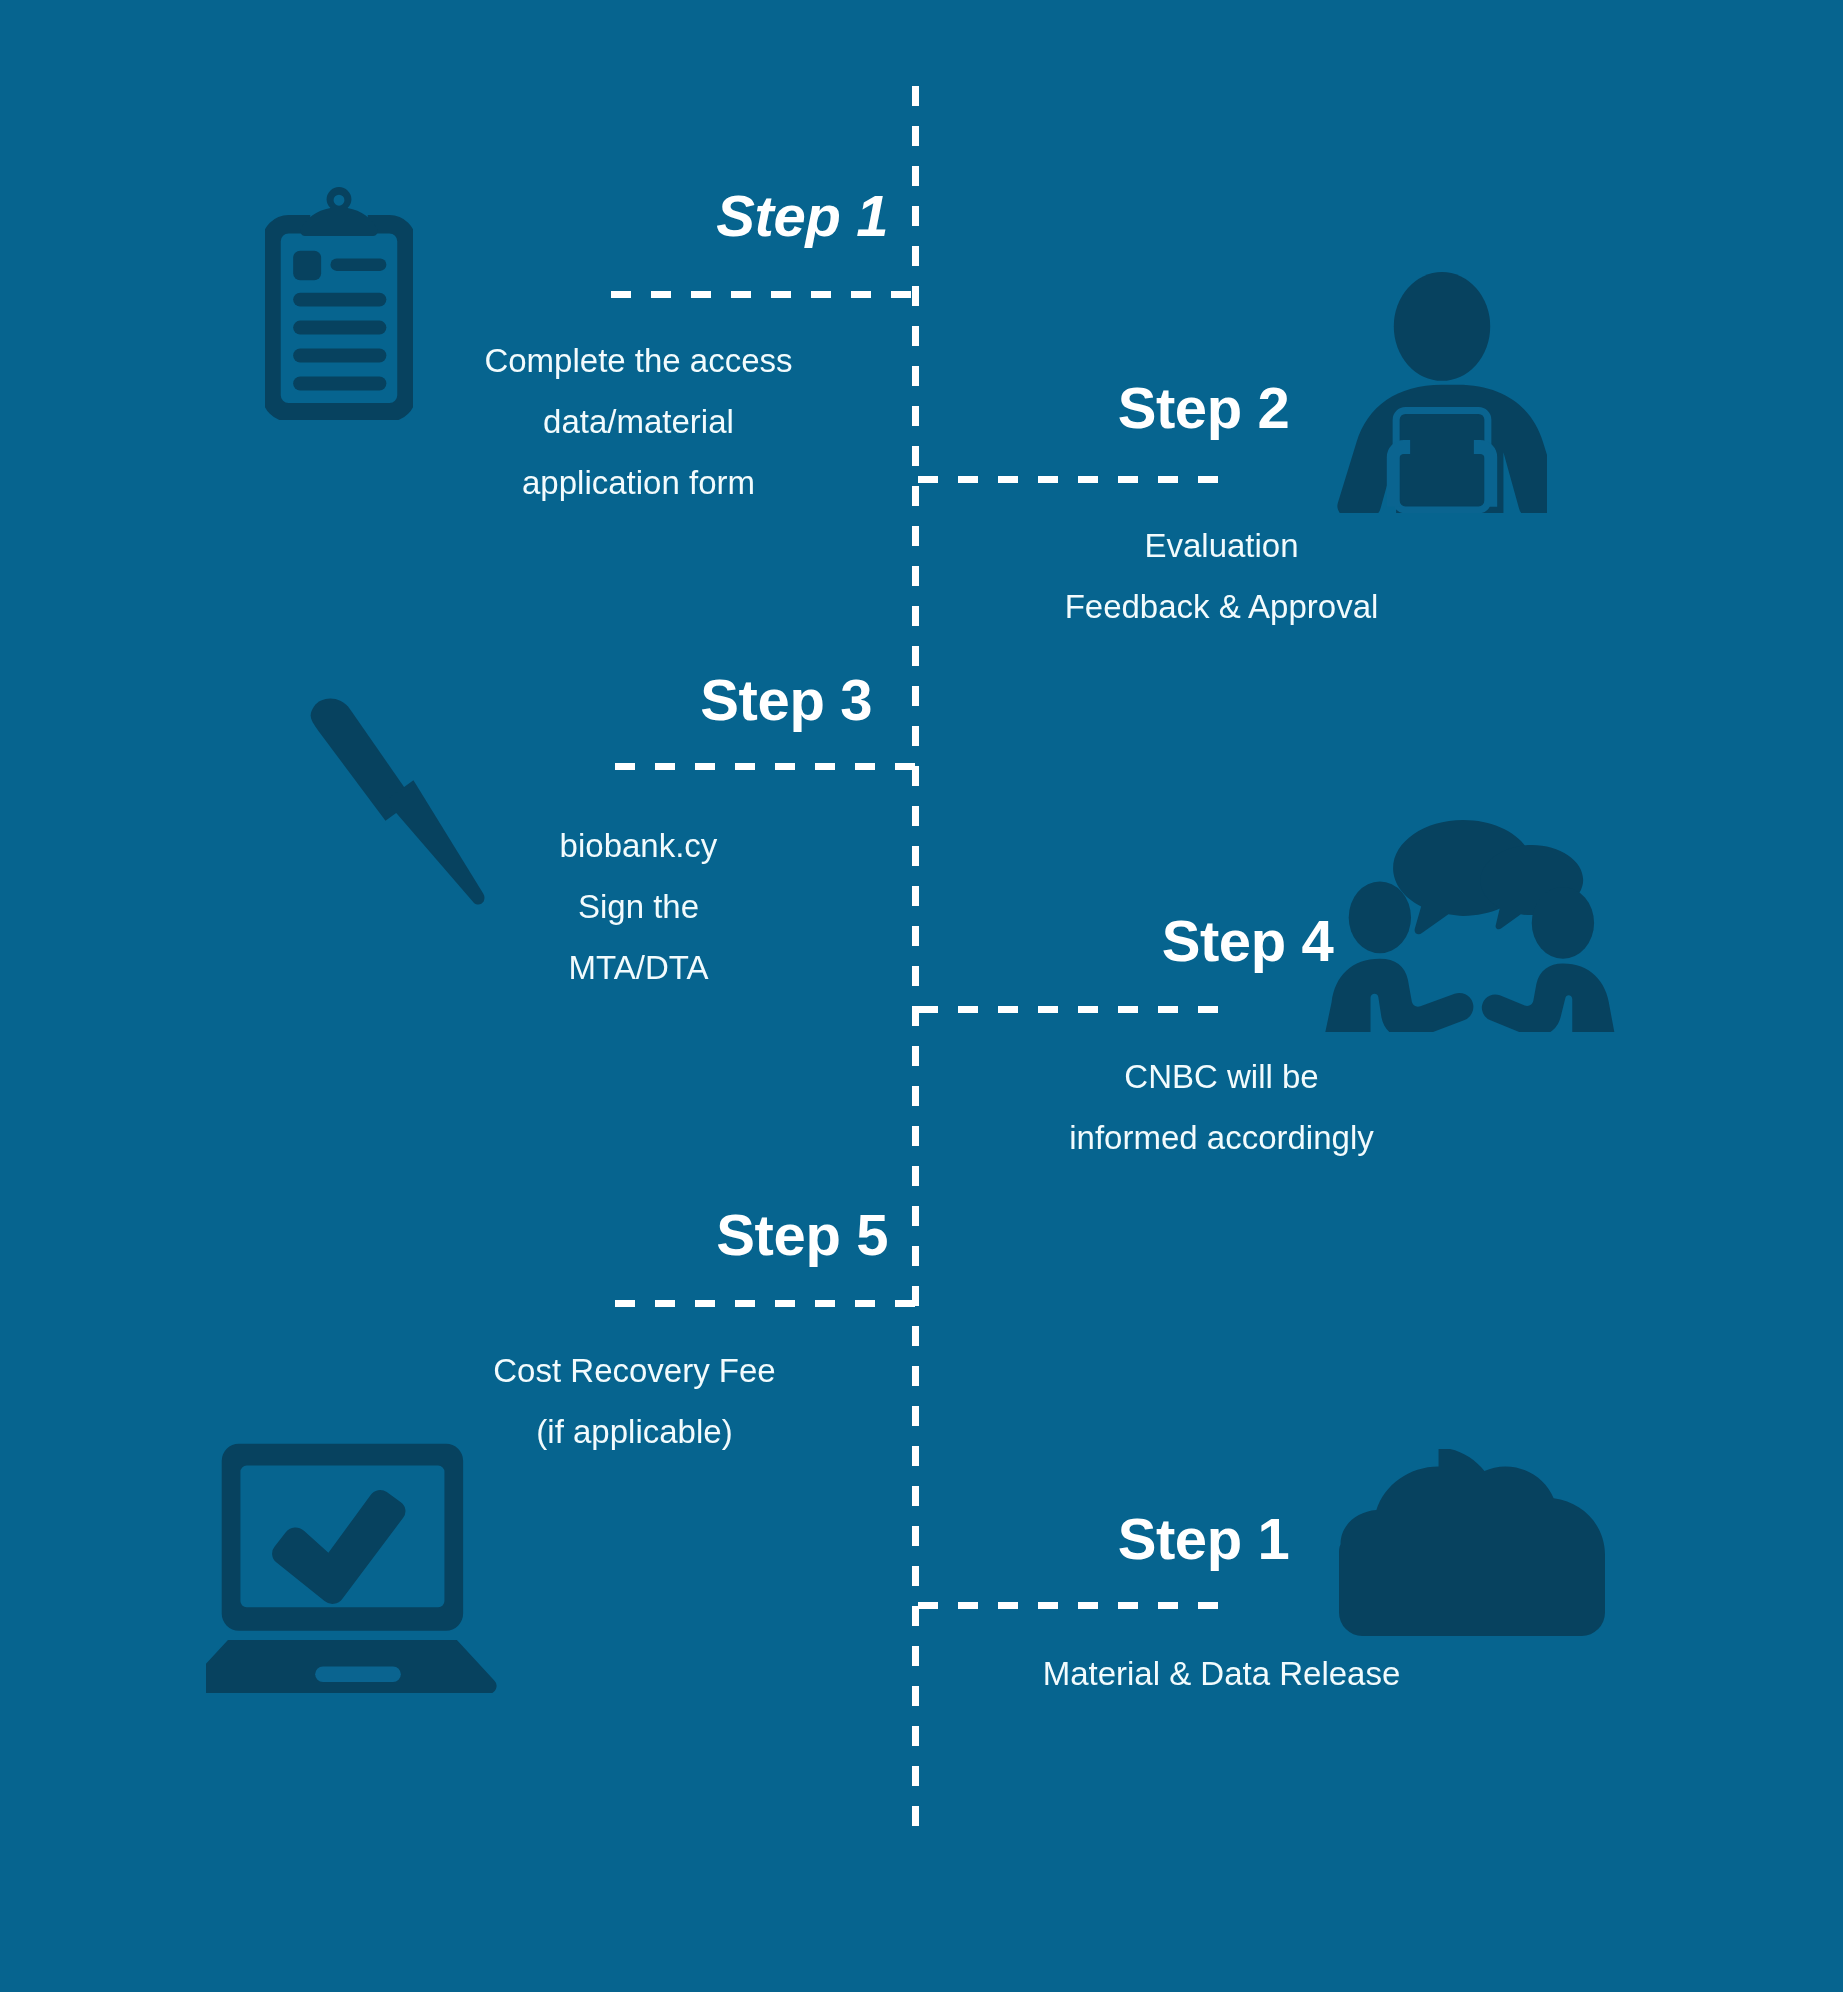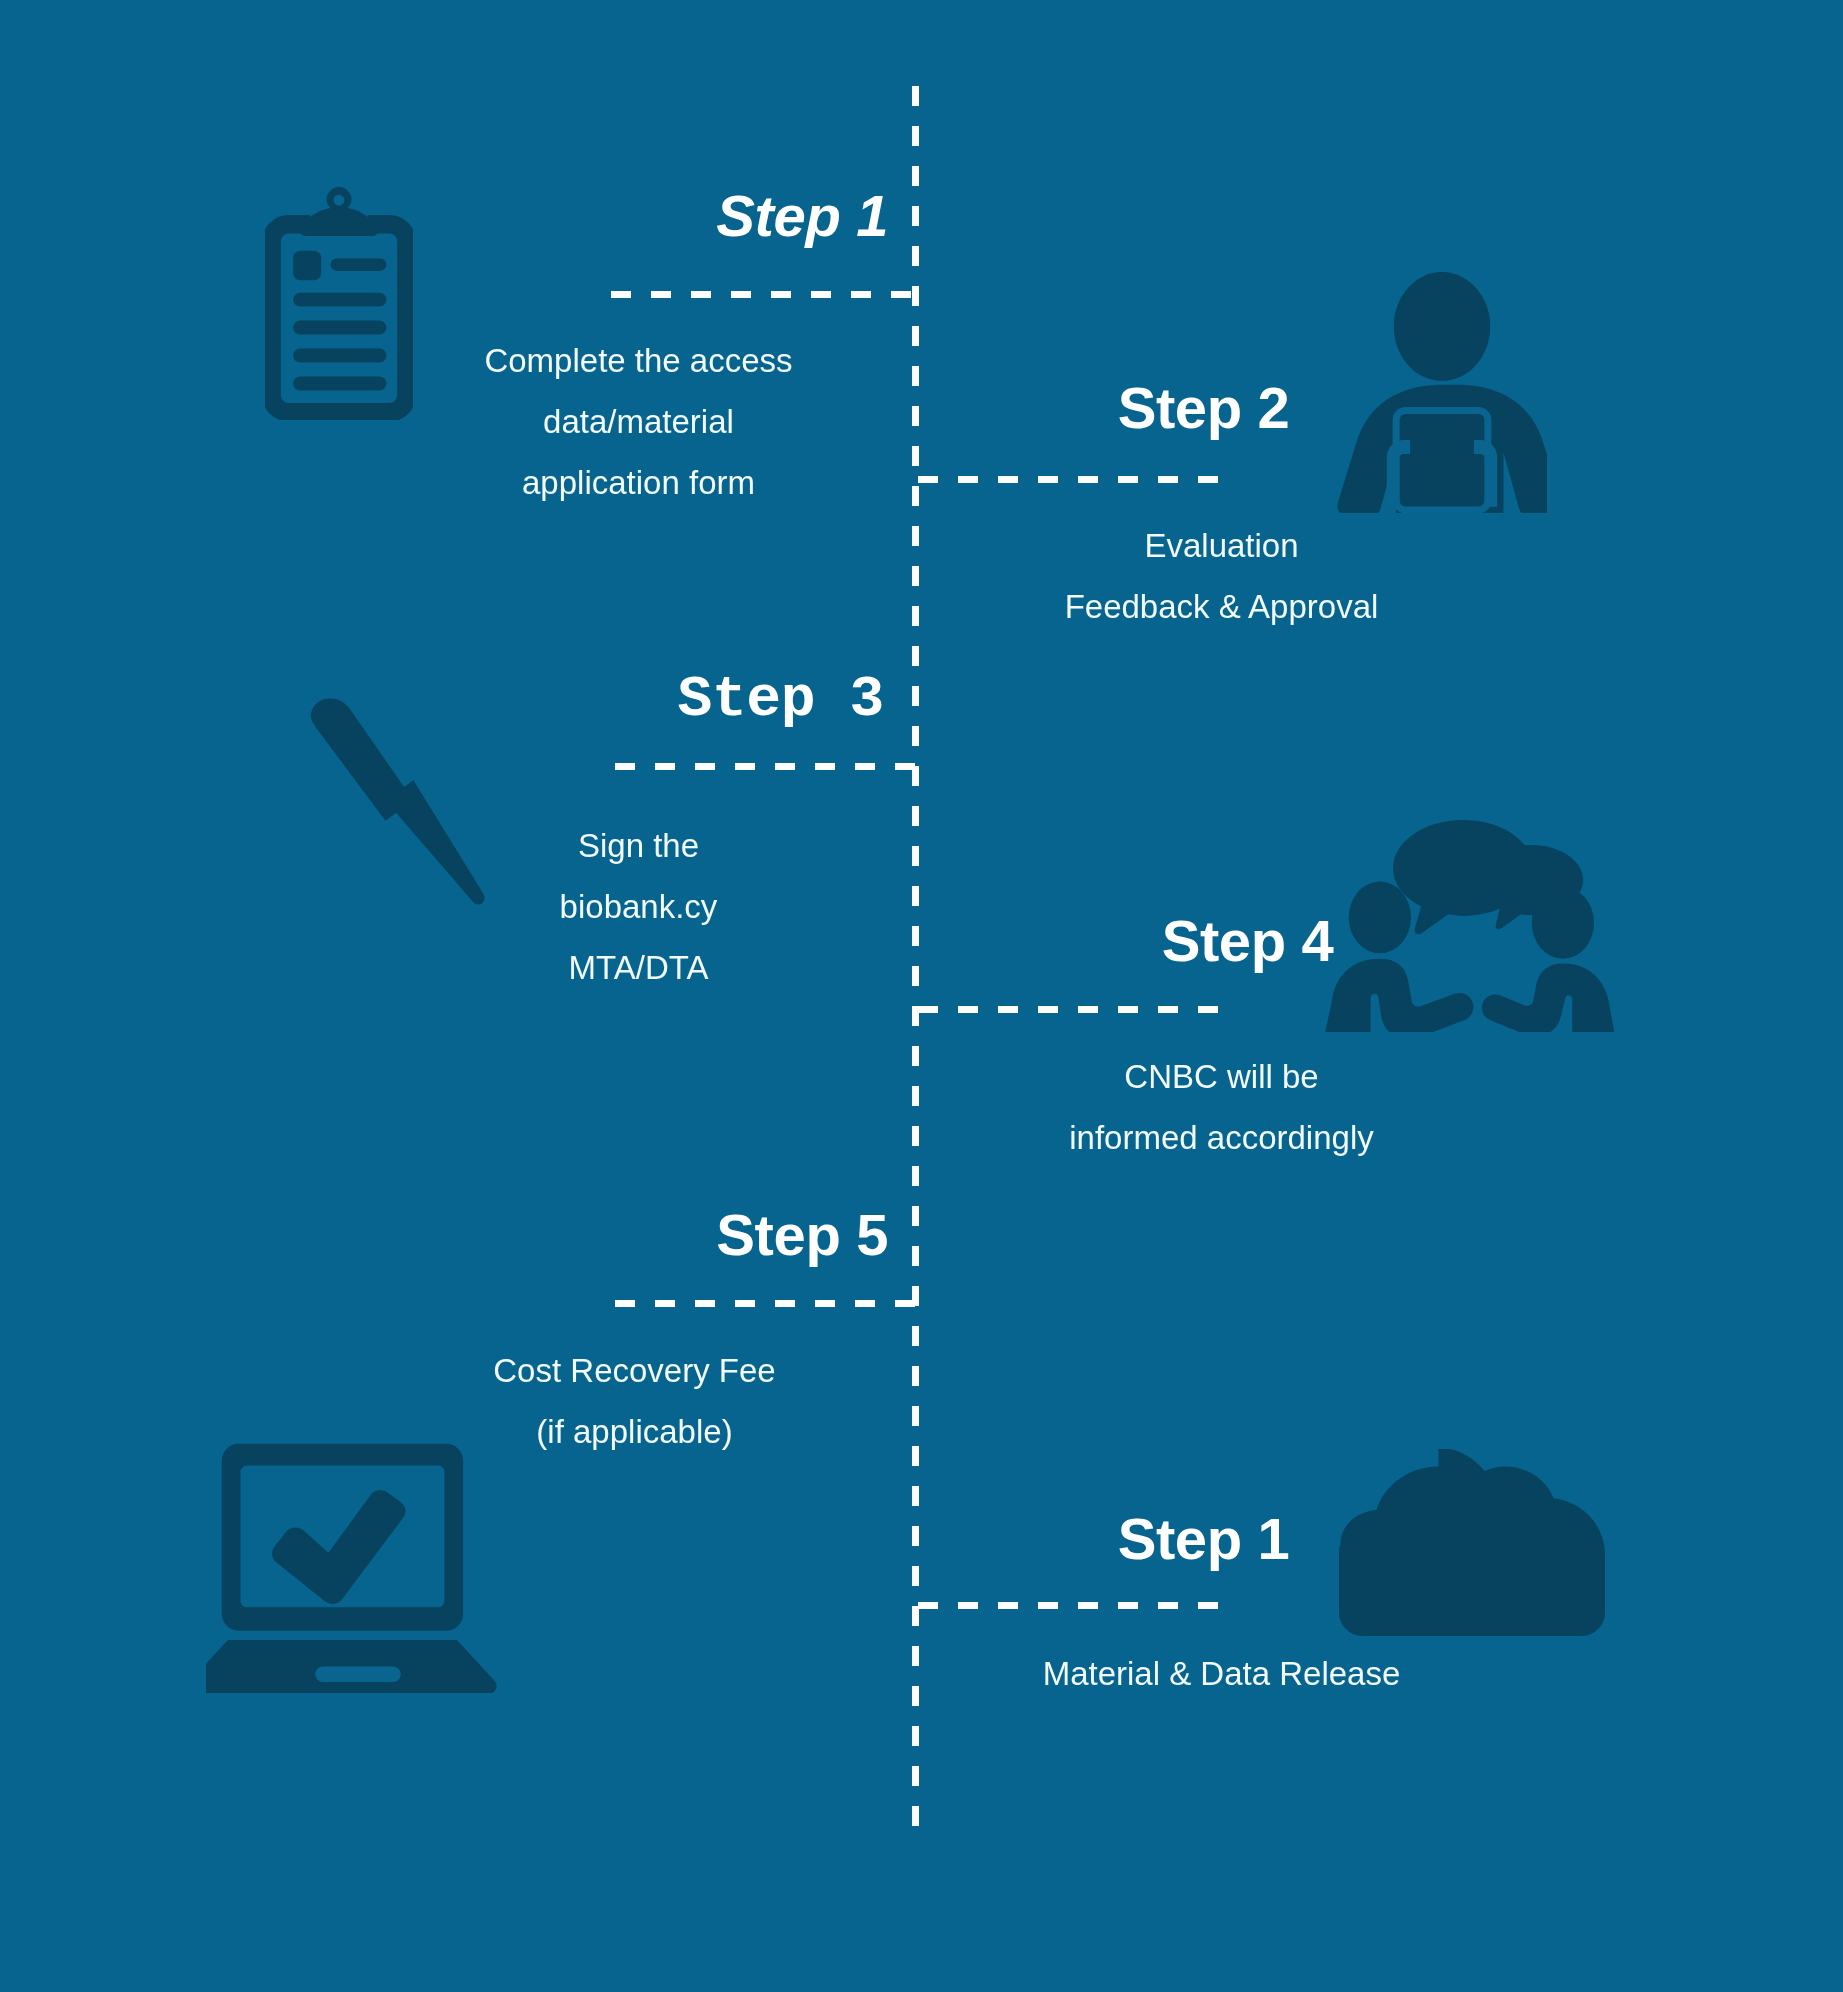--- a/index.html
+++ b/index.html
@@ -130,27 +130,27 @@
 
   <div class="icon" style="left:300px; top:689px;">
     <svg width="202" height="226" viewBox="0 0 260 290">
       <g fill="#07425f">
         <path d="M18 22 c10 -14 34 -14 46 3 l82 118 -36 26 -86 -115 c-10 -14 -14 -20 -6 -32 z"></path>
         <path d="M110 143 l36 -26 l90 146 c5 9 -4 18 -12 12 z"></path>
       </g>
     </svg>
   </div>
 
-  <div class="step align-right" style="left:370px; top:671px; width:514px;font-family:Liberation Mono, monospace;">
+  <div class="step align-right" style="left:358px; top:671px; width:514px;">
     <div class="step-title">Step 3</div>
   </div>
   <div class="hdash" style="left:615px; top:763px; width:304px;"></div>
   <div class="step align-center" style="left:444px; top:806px; width:389px;">
+    <div class="step-body">biobank.cy</div>
     <div class="step-body">Sign the</div>
-    <div class="step-body">biobank.cy</div>
     <div class="step-body">MTA/DTA</div>
   </div>
 
   <div class="icon" style="left:1323px; top:806px;">
     <svg width="296" height="226" viewBox="0 0 380 290">
       <g fill="#07425f">
 
         <path d="M180 18 c-50 0 -90 28 -90 62 c0 20 14 38 36 49 l-8 28 c-2 6 4 10 9 6 l34 -24 c6 1 13 2 19 2 c50 0 90 -28 90 -61 c0 -34 -40 -62 -90 -62 z"></path>
 
         <path d="M268 50 c-36 0 -66 21 -66 46 c0 14 10 27 25 35 l-5 21 c-2 5 3 8 7 5 l25 -18 c4 1 9 1 14 1 c36 0 66 -21 66 -45 c0 -25 -30 -45 -66 -45 z"></path>

